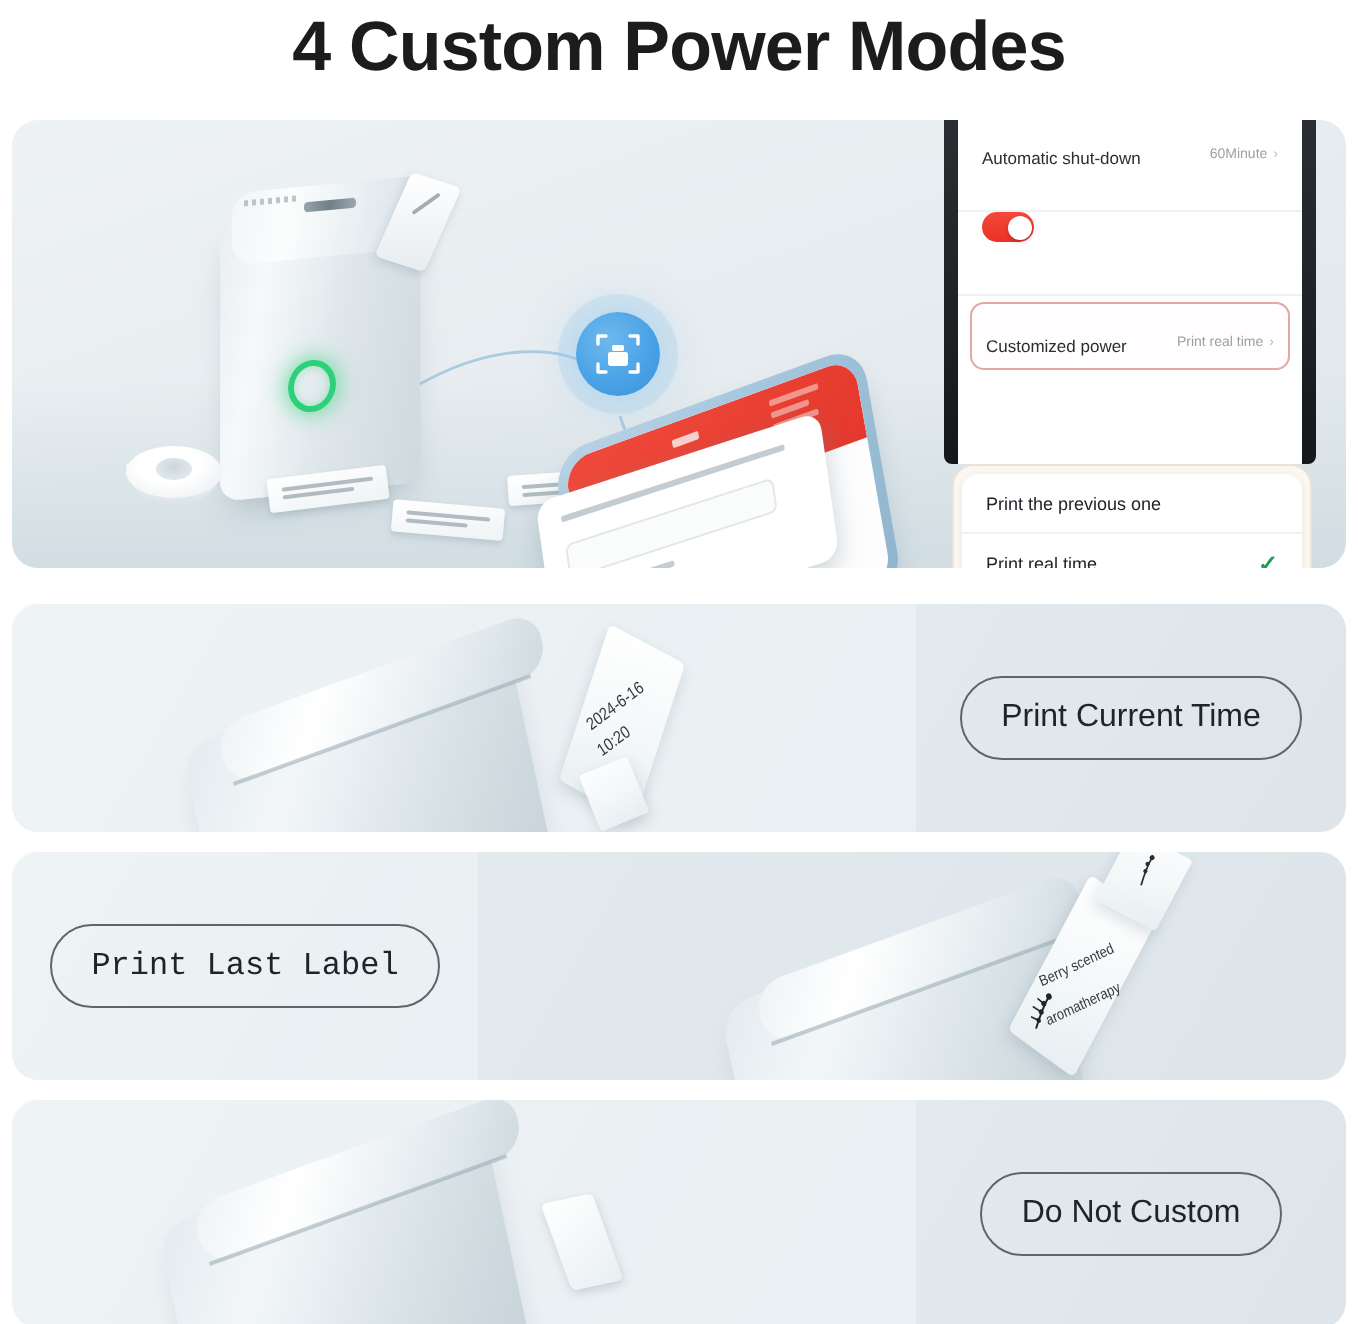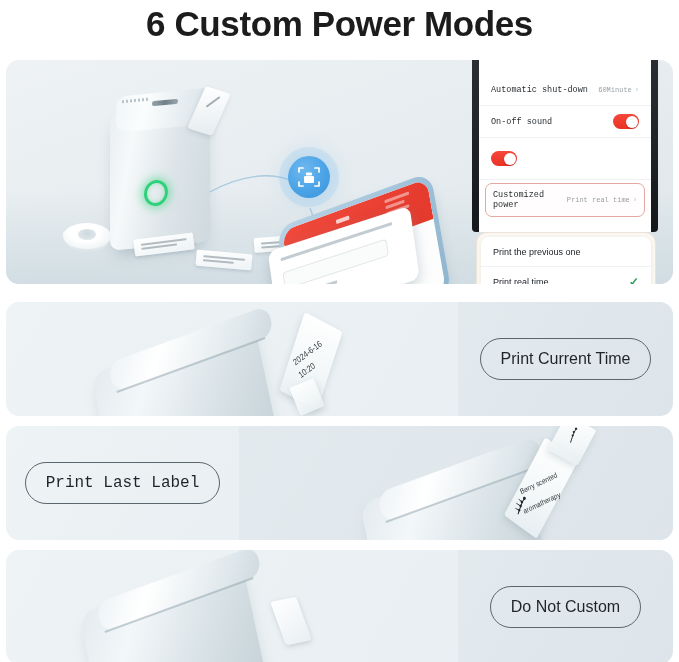--- a/index.html
+++ b/index.html
@@ -167,24 +167,23 @@
     background: linear-gradient(180deg,#2b2f33,#15181b);
   }
   .settings-phone .bezel-l { left: 0; border-radius: 0 0 0 4px; }
   .settings-phone .bezel-r { right: 0; border-radius: 0 0 4px 0; }
   .settings-phone .sheet {
     position: absolute; left: 7px; right: 7px; top: 0; bottom: 0;
     background: #ffffff;
   }
   .set-row {
     position: relative; height: 32px;
-    display: flex; align-items: center; justify-content: space-between;
+    display: flex; align-items: flex-start; justify-content: space-between;
     padding: 0 12px;
     border-bottom: 1px solid #f0f1f2;
-    font-family: Liberation Mono, monospace;
   }
   .set-row .s-label {
     font-size: 8.5px; color: #2a2f33; line-height: 10px; max-width: 104px;
   }
   .set-row.tall { height: 42px; }
   .set-row .s-value {
     font-size: 7px; color: #9aa1a6; white-space: nowrap;
   }
   .set-row .s-value .chev { margin-left: 3px; color: #b6bcc1; }
   .toggle {
@@ -288,21 +287,21 @@
     background: linear-gradient(150deg,#ffffff,#e9eff2);
     border-radius: 3px;
     box-shadow: 0 2px 5px rgba(130,150,160,.35);
   }
 </style>
 </head>
 <body>
 
 <div id="root">
 
-  <div class="heading">6 Custom Power Modes</div>
+  <div class="heading">4 Custom Power Modes</div>
 
   <div class="panel" id="panel-hero">
     <div class="hero-floor"></div>
 
     <div class="printer">
       <div class="body"></div>
       <div class="lid"></div>
       <div class="brand"></div>
       <div class="slot"></div>
       <div class="ring"></div>
@@ -368,26 +367,20 @@
       <div class="sheet">
         <div style="height:18px"></div>
 
         <div class="set-row">
           <span class="s-label">Automatic shut-down</span>
           <span class="s-value">
             <span>60Minute</span><span class="chev">›</span>
           </span>
         </div>
 
-        <div class="set-row">
-          <span class="s-label">On-off sound</span>
-          <span class="toggle">
-            <span class="knob"></span>
-          </span>
-        </div>
 
         <div class="set-row tall">
           <span class="toggle">
             <span class="knob"></span>
           </span>
         </div>
 
         <div class="set-row highlight">
           <span class="s-label">Customized power</span>
           <span class="s-value">

